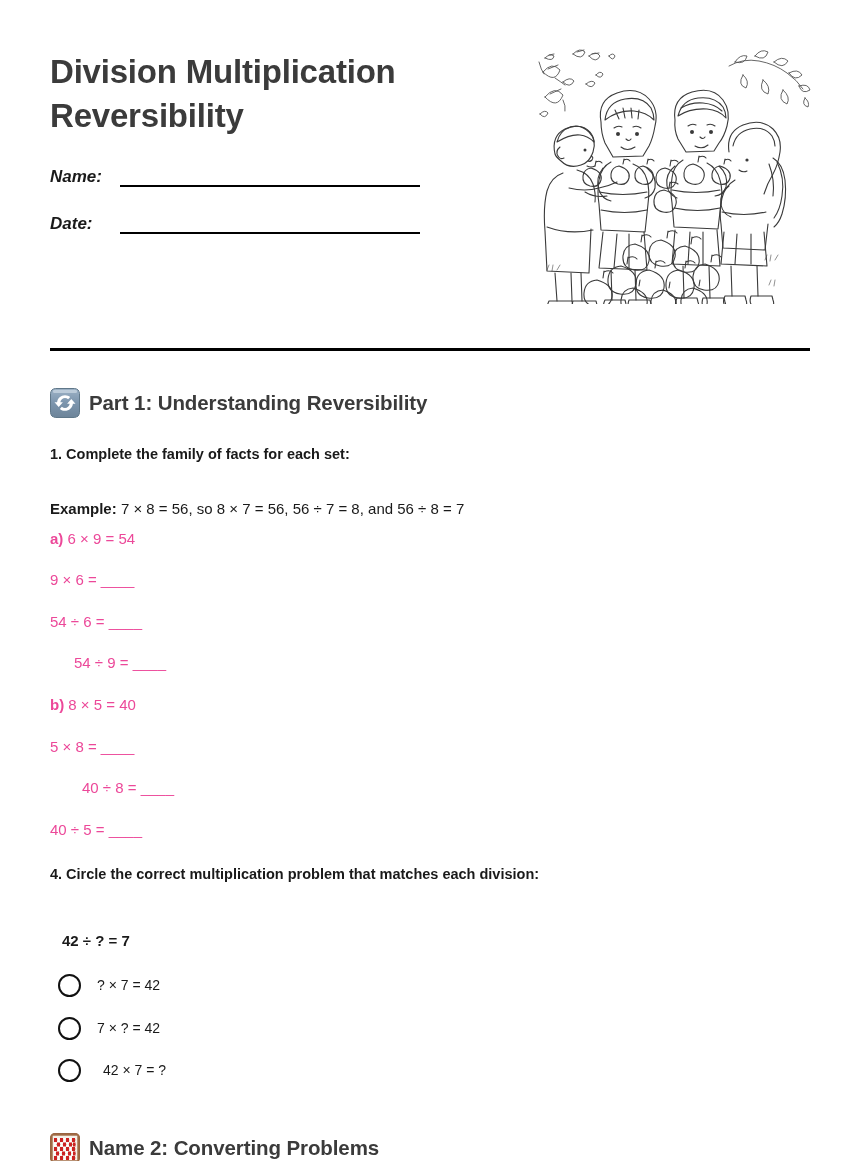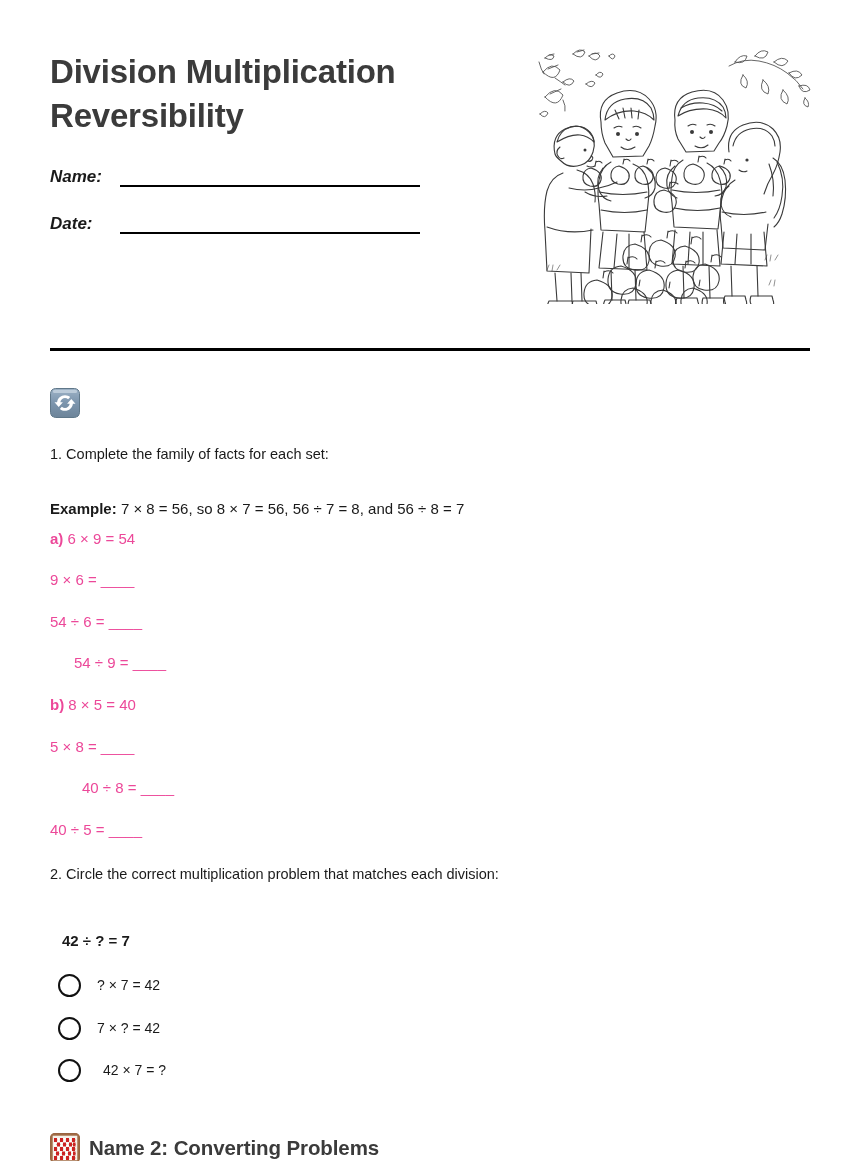--- a/index.html
+++ b/index.html
@@ -108,21 +108,21 @@
     position: relative;
     overflow: hidden;
   }
   .sec-icon svg { display: block; width: 100%; height: 100%; }
 
   
   .q-prompt {
     position: absolute;
     left: 50px;
     font-size: 14.5px;
-    font-weight: normal;
+    font-weight: bold;
     color: #1a1a1a;
     white-space: nowrap;
   }
   #q1-prompt { top: 446px; }
   #q2-prompt { top: 866px; }
 
   .example-line {
     position: absolute;
     left: 50px;
     top: 500px;
@@ -345,20 +345,21 @@
           </linearGradient>
         </defs>
         <rect x="0.5" y="0.5" width="29" height="29" rx="5" fill="url(#blueg)" stroke="#5f7789" stroke-width="1"></rect>
         <rect x="3" y="2" width="24" height="3" rx="1.2" fill="#c8d6e2" opacity="0.75"></rect>
         <g fill="#ffffff">
           <path d="M15 7.2 c-4.1 0 -7.5 3.1 -7.9 7.1 l-2.6 0 l4.2 4.6 l4.2 -4.6 l-2.6 0 c0.4 -2.4 2.4 -4.2 4.7 -4.2 c1.2 0 2.3 0.4 3.1 1.2 l2.1 -2.2 c-1.4 -1.2 -3.2 -1.9 -5.2 -1.9 z"></path>
           <path d="M15 22.8 c4.1 0 7.5 -3.1 7.9 -7.1 l2.6 0 l-4.2 -4.6 l-4.2 4.6 l2.6 0 c-0.4 2.4 -2.4 4.2 -4.7 4.2 c-1.2 0 -2.3 -0.4 -3.1 -1.2 l-2.1 2.2 c1.4 1.2 3.2 1.9 5.2 1.9 z"></path>
         </g>
       </svg>
     </span>
+    <span class="heading-text">Part 1: Understanding Reversibility</span>
   </div>
 
   <div class="q-prompt" id="q1-prompt">1. Complete the family of facts for each set:</div>
 
   <div class="example-line">
     <b>Example:</b>
     <span>7 × 8 = 56, so 8 × 7 = 56, 56 ÷ 7 = 8, and 56 ÷ 8 = 7</span>
   </div>
 
   <div class="fact-line" style="top:530px;">
@@ -370,21 +371,21 @@
   <div class="fact-line" style="top:654px;margin-left:24px;">54 ÷ 9 = ____</div>
 
   <div class="fact-line" style="top:696px;">
     <span class="tag">b)</span>
     <span>8 × 5 = 40</span>
   </div>
   <div class="fact-line" style="top:738px;">5 × 8 = ____</div>
   <div class="fact-line" style="top:779px;margin-left:32px;">40 ÷ 8 = ____</div>
   <div class="fact-line" style="top:821px;">40 ÷ 5 = ____</div>
 
-  <div class="q-prompt" id="q2-prompt">2. Circle the correct multiplication problem that matches each division:</div>
+  <div class="q-prompt" id="q2-prompt">4. Circle the correct multiplication problem that matches each division:</div>
 
   <div class="sub-prompt">42 ÷ ? = 7</div>
 
   <div class="choice" style="top:971px;">
     <span class="bubble"></span>
     <span class="choice-text">? × 7 = 42</span>
   </div>
   <div class="choice" style="top:1014px;">
     <span class="bubble"></span>
     <span class="choice-text">7 × ? = 42</span>

